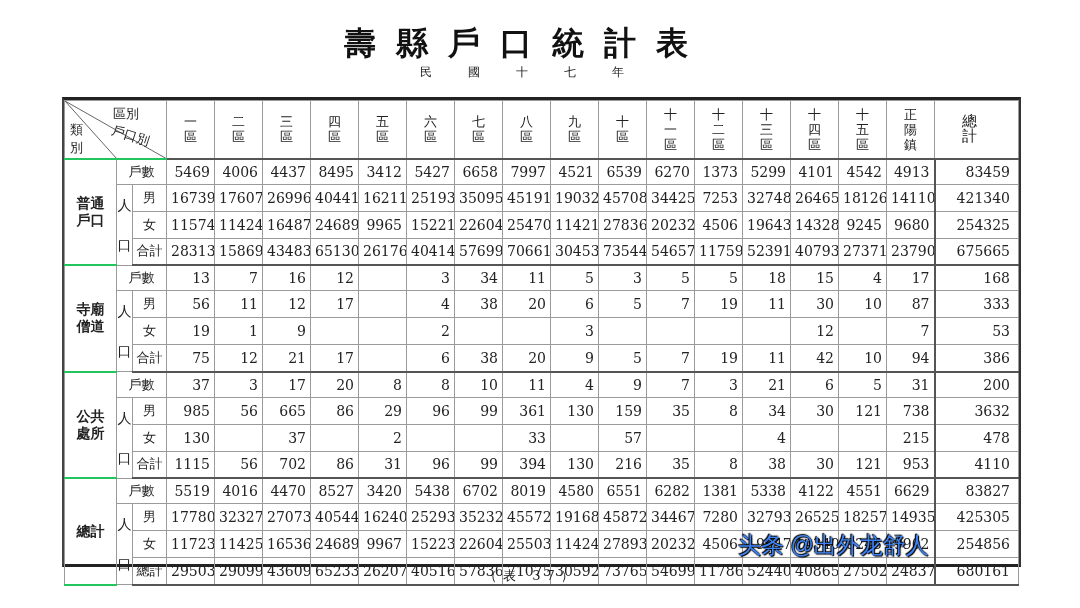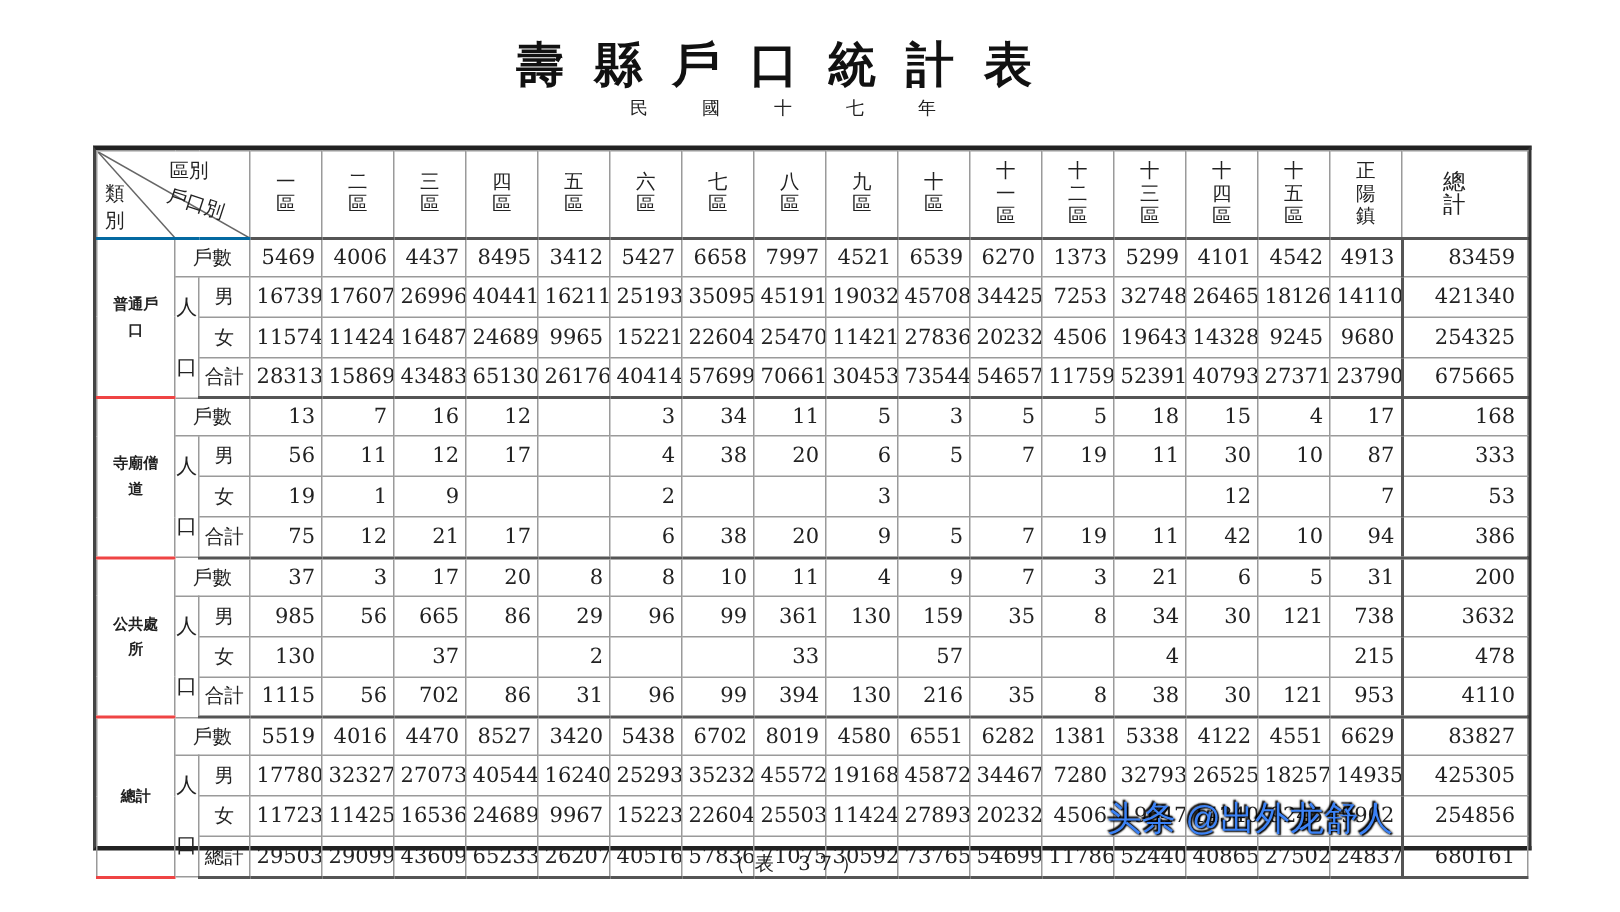--- a/index.html
+++ b/index.html
@@ -32,28 +32,28 @@
     white-space: nowrap; overflow: hidden; font-weight: normal;
     color: #222;
   }
   th.col-head {
     text-align: center; vertical-align: middle; font-size: 13px;
     line-height: 15px; padding: 2px 17px; border-bottom: 2px solid #555;
     white-space: normal;
   }
   th.col-head.total { font-size: 15px; letter-spacing: 14px; }
   th.corner {
-    position: relative; border-bottom: 2px solid #0369a1; padding: 0;
+    position: relative; border-bottom: 2px solid #22c55e; padding: 0;
   }
   .corner svg { position: absolute; left: 0; top: 0; }
   .corner span { position: absolute; font-size: 13px; }
   td.cat {
-    text-align: center; vertical-align: middle; font-size: 10px;
+    text-align: center; vertical-align: middle; font-size: 14px;
     font-weight: bold; line-height: 17px; white-space: normal;
-    padding: 0 8px; border-bottom: 2px solid #ef4444;
+    padding: 0 8px; border-bottom: 2px solid #22c55e;
   }
   td.ren { text-align: center; font-size: 14px; line-height: 40px; padding: 0; white-space: normal; }
   td.rlabel { text-align: center; font-size: 13px; padding: 0 2px; }
   td.rlabel.wide { text-align: center; }
   td.total-col { border-left: 2px solid #555; padding-right: 8px; margin-left: 35px; }
   tr.group-end td { border-bottom: 2px solid #555; }
   .footer {
     position: absolute; top: 567px; left: 484px; font-size: 13px;
     letter-spacing: 6px; color: #222;
   }

